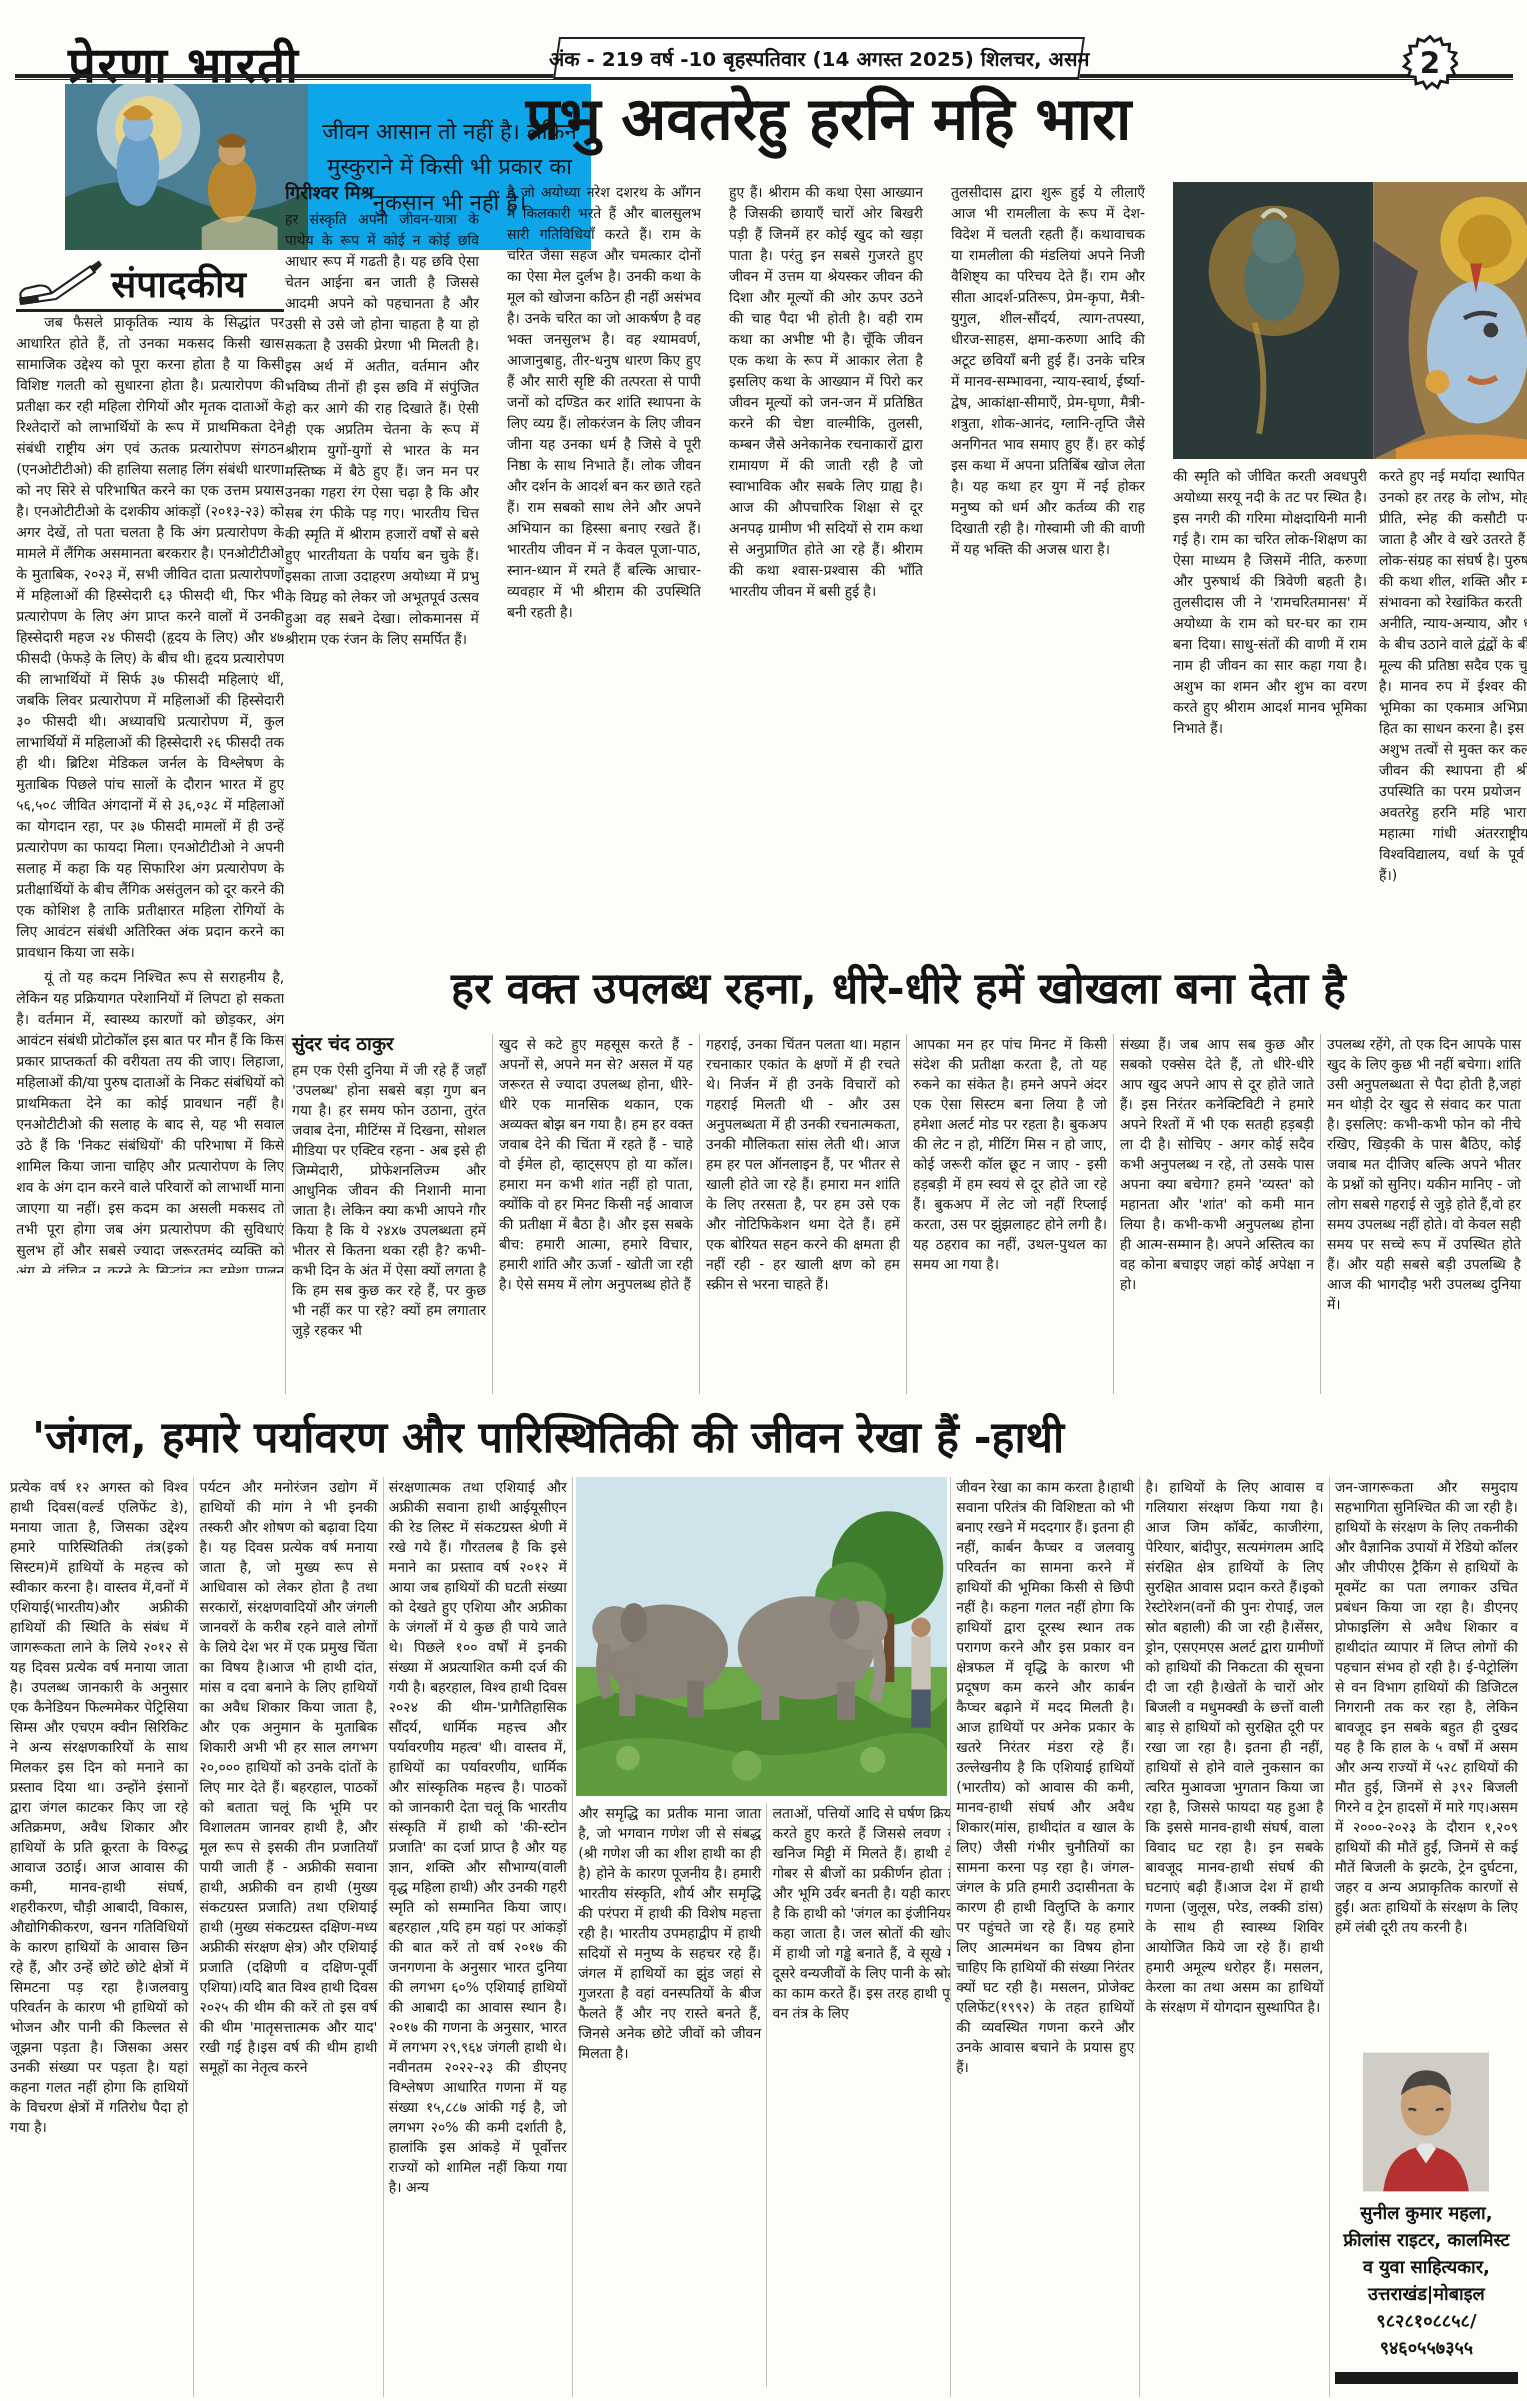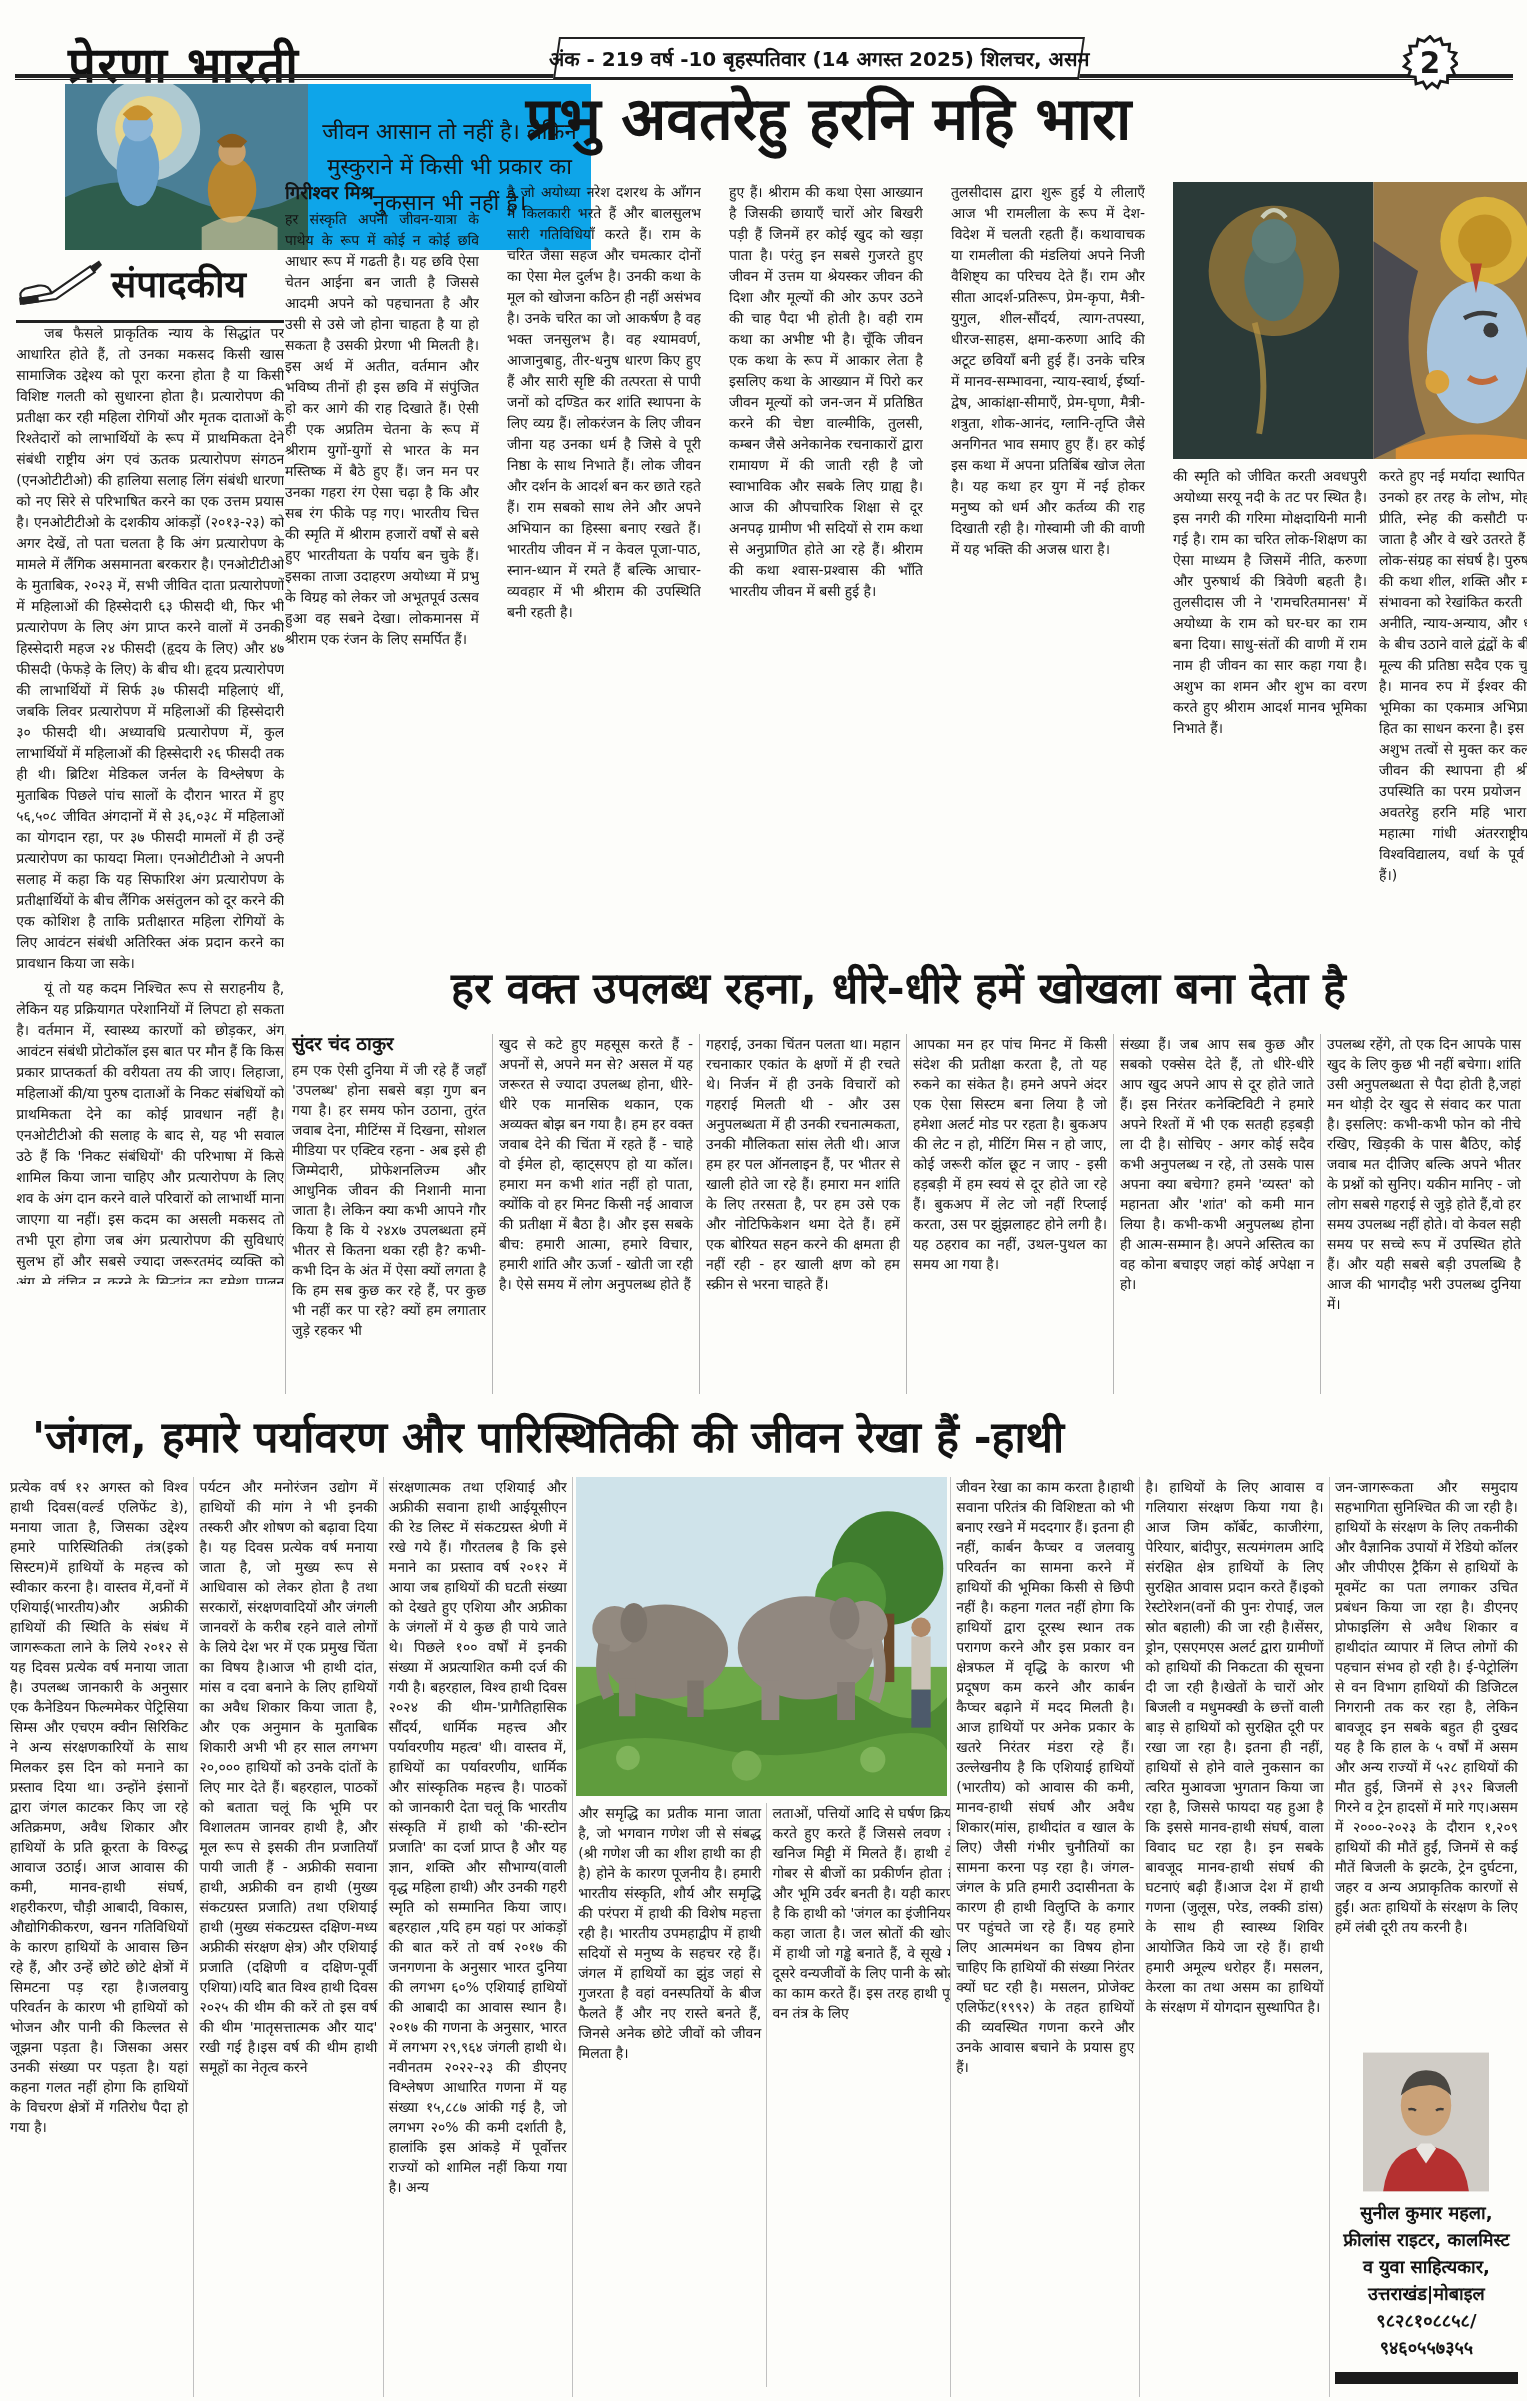--- a/index.html
+++ b/index.html
@@ -15,21 +15,21 @@
   .issue-box span{transform:skewX(8deg);font-size:20px;font-weight:bold;white-space:nowrap;}
   .page-badge{position:absolute;left:1402px;top:35px;width:56px;height:56px;}
   .page-badge text{font-size:42px;font-weight:bold;}
   
   .quote-wrap{position:absolute;left:65px;top:84px;width:526px;height:166px;display:flex;}
   .quote-img{width:243px;height:166px;flex:none;}
   .quote-text{flex:1;background:#0ea5e9;display:flex;align-items:center;justify-content:center;
               padding:7.4px 12px;font-size:22px;font-weight:normal;line-height:1.6;text-align:center;}
   
   .editorial{position:absolute;left:16.3px;top:256px;width:268px;height:1153px;}
-  .ed-head{display:flex;align-items:flex-end;gap:6px;border-bottom:3px solid #222;padding-bottom:12px;}
+  .ed-head{display:flex;align-items:flex-end;gap:6px;border-bottom:3px solid #222;padding-bottom:1px;}
   .ed-title{font-size:37px;font-weight:bold;}
   .ed-sub{font-size:31px;font-weight:bold;text-align:center;line-height:1.35;margin:10.4px 0 13.3px 0;}
   .ed-body{font-size:14px;line-height:21px;text-align:justify;height:961px;overflow:hidden;}
   .ed-body p{margin:0 0 4.4px 0;text-indent:28px;}
   
   .lead-headline{position:absolute;left:370px;top:87px;width:917px;text-align:center;
                  font-size:59px;font-weight:bold;line-height:1.1;}
   .lead-cols{position:absolute;left:285px;top:182px;width:1227px;height:769px;display:flex;gap:28px;}
   .lcol{width:194px;flex:none;font-size:14px;line-height:21px;text-align:justify;overflow:hidden;}
   .byline{font-size:18.5px;font-weight:bold;margin-bottom:6px;}

